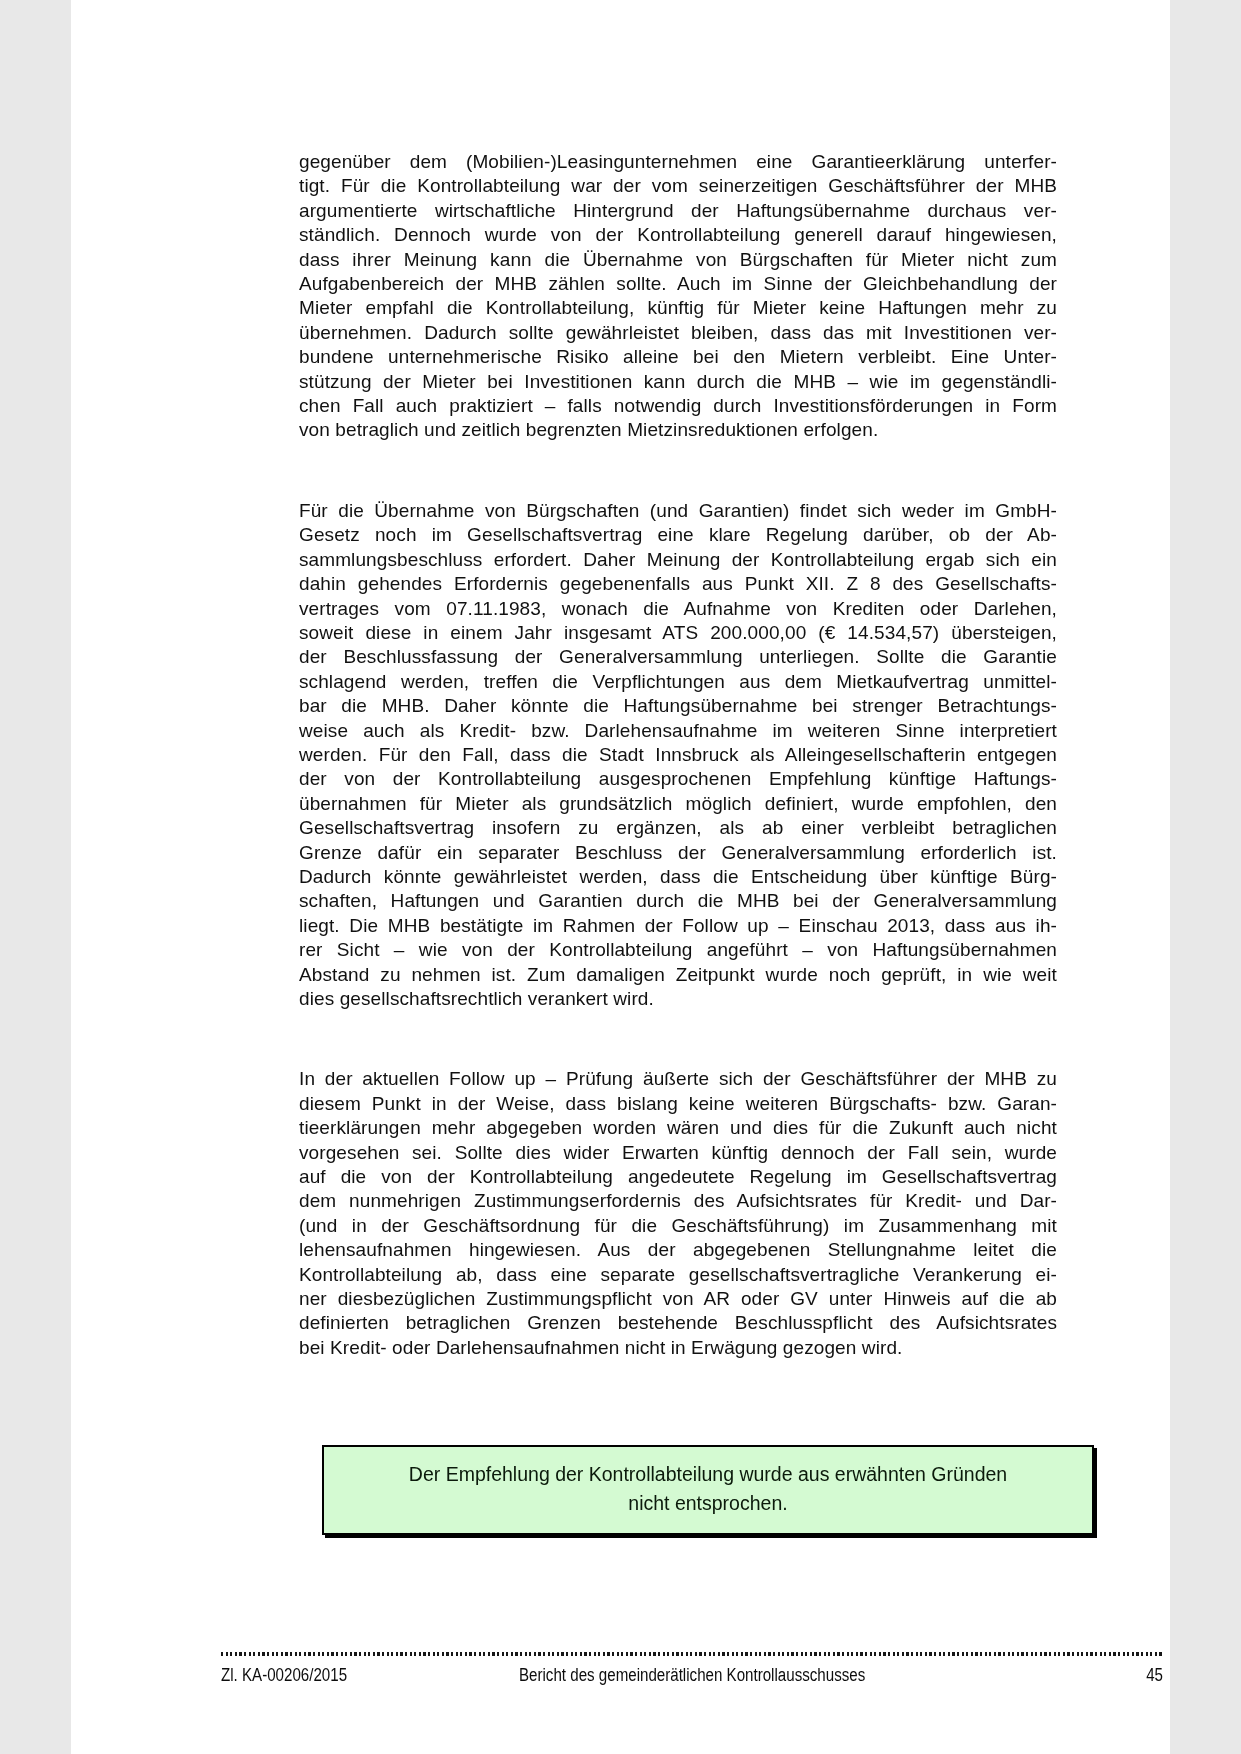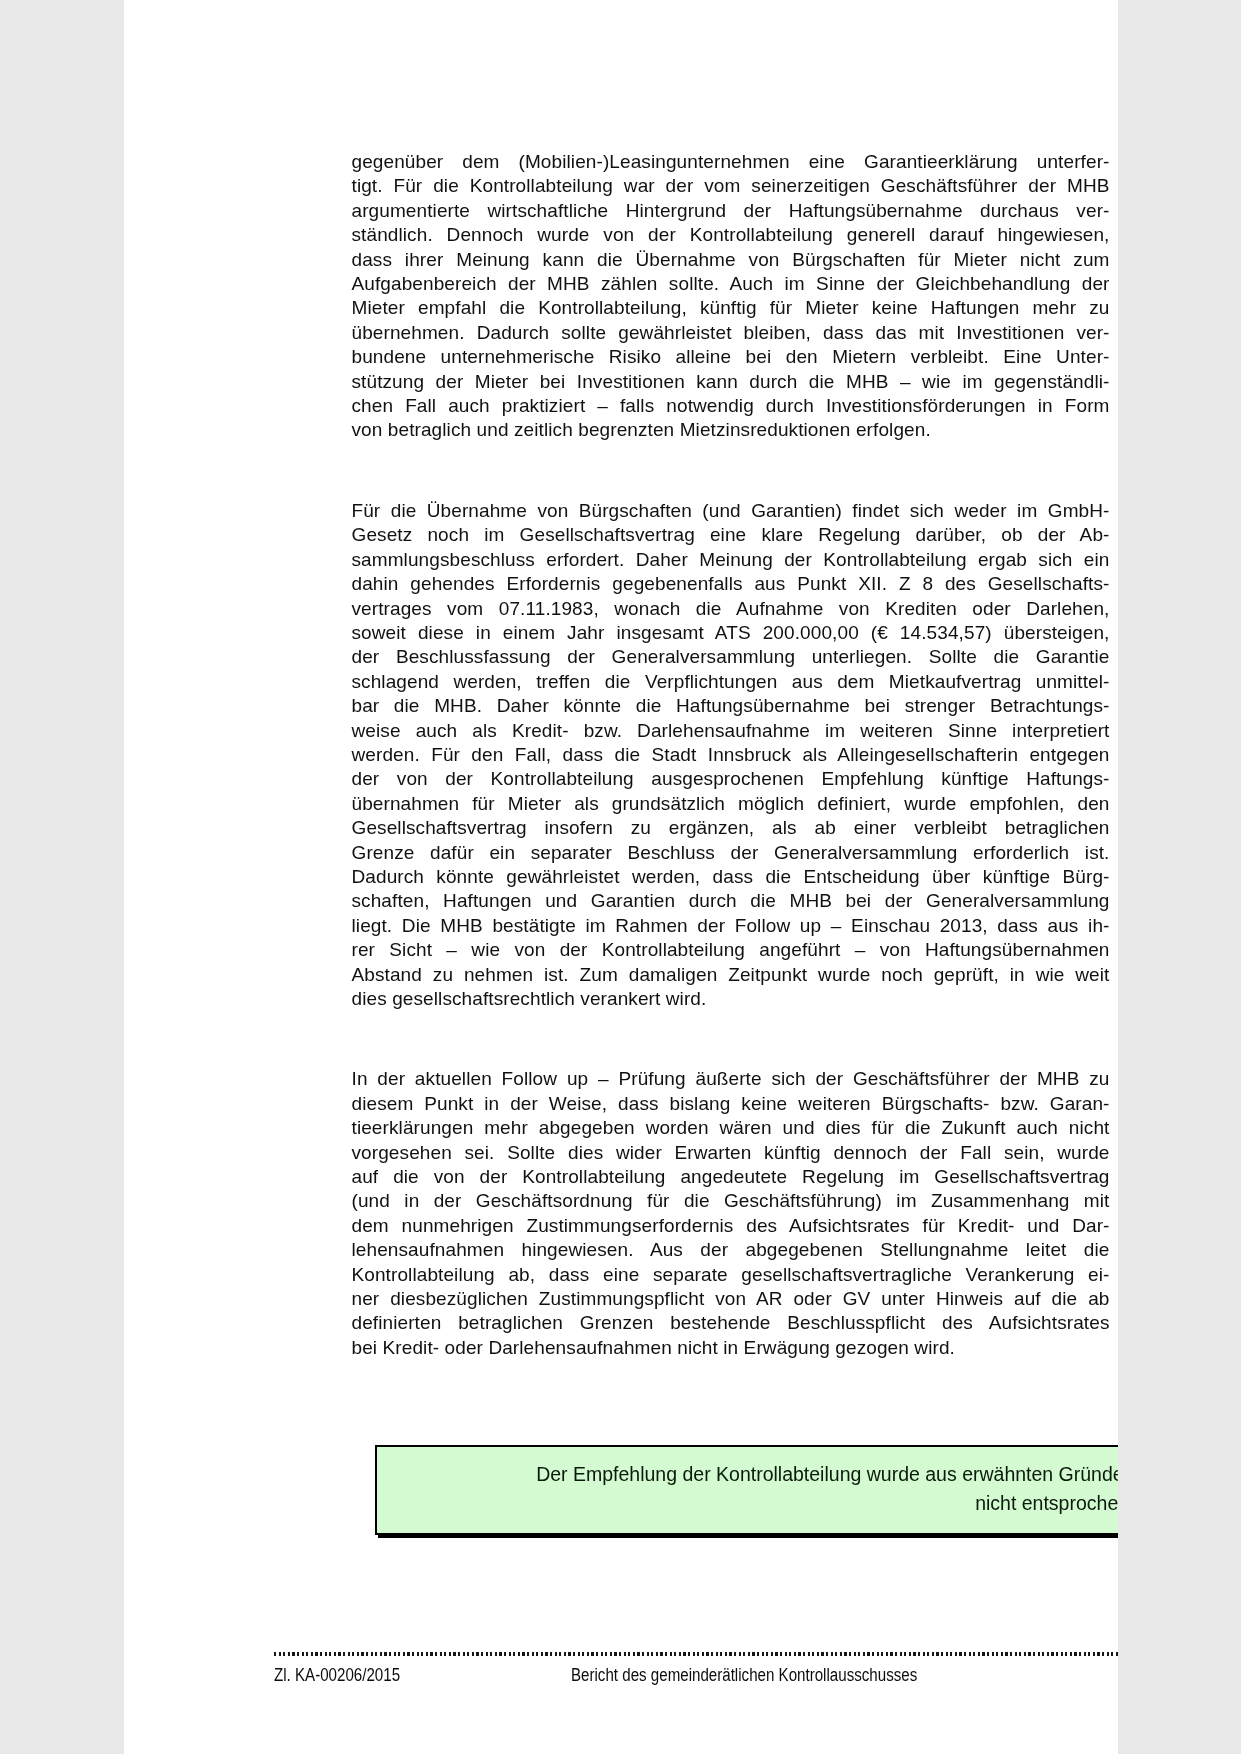--- a/index.html
+++ b/index.html
@@ -2,21 +2,21 @@
 <html lang="de"><head>
 <meta charset="utf-8">
 <style>
   html, body {
     margin: 0;
     padding: 0;
     background: #e8e8e8;
   }
   .page {
     position: relative;
-    width: 994px;
+    width: 1099px;
     height: 1754px;
     margin: 0 auto;
     background: #ffffff;
     font-family: "Liberation Sans", sans-serif;
     color: #111111;
     overflow: hidden;
   }
   .content {
     position: absolute;
     left: 228px;
@@ -38,21 +38,21 @@
     text-align-last: left;
   }
   .rec-box {
     box-sizing: border-box;
     margin: 60px 0 0 23px;
     width: 772px;
     border: 2px solid #000000;
     box-shadow: 3px 3px 0 0 #000000;
     background: #d4fad2;
     padding: 13px 10px 15px 10px;
-    text-align: right;
+    text-align: center;
   }
   .box-line {
     font-size: 19.5px;
     line-height: 29px;
     color: #0b1a0b;
   }
   .footer {
     position: absolute;
     left: 150px;
     top: 1652px;
@@ -124,22 +124,22 @@
         <div class="line">rer Sicht – wie von der Kontrollabteilung angeführt – von Haftungsübernahmen</div>
         <div class="line">Abstand zu nehmen ist. Zum damaligen Zeitpunkt wurde noch geprüft, in wie weit</div>
         <div class="line para-last">dies gesellschaftsrechtlich verankert wird.</div>
       </div>
       <div class="paragraph">
         <div class="line">In der aktuellen Follow up – Prüfung äußerte sich der Geschäftsführer der MHB zu</div>
         <div class="line">diesem Punkt in der Weise, dass bislang keine weiteren Bürgschafts- bzw. Garan-</div>
         <div class="line">tieerklärungen mehr abgegeben worden wären und dies für die Zukunft auch nicht</div>
         <div class="line">vorgesehen sei. Sollte dies wider Erwarten künftig dennoch der Fall sein, wurde</div>
         <div class="line">auf die von der Kontrollabteilung angedeutete Regelung im Gesellschaftsvertrag</div>
+        <div class="line">dem nunmehrigen Zustimmungserfordernis des Aufsichtsrates für Kredit- und Dar-</div>
         <div class="line">(und in der Geschäftsordnung für die Geschäftsführung) im Zusammenhang mit</div>
-        <div class="line">dem nunmehrigen Zustimmungserfordernis des Aufsichtsrates für Kredit- und Dar-</div>
         <div class="line">lehensaufnahmen hingewiesen. Aus der abgegebenen Stellungnahme leitet die</div>
         <div class="line">Kontrollabteilung ab, dass eine separate gesellschaftsvertragliche Verankerung ei-</div>
         <div class="line">ner diesbezüglichen Zustimmungspflicht von AR oder GV unter Hinweis auf die ab</div>
         <div class="line">definierten betraglichen Grenzen bestehende Beschlusspflicht des Aufsichtsrates</div>
         <div class="line para-last">bei Kredit- oder Darlehensaufnahmen nicht in Erwägung gezogen wird.</div>
       </div>
     </div>
 
   <div class="content" style="top:auto; bottom:auto; position:absolute; left:228px; width:758px; pointer-events:none;"></div>
 

